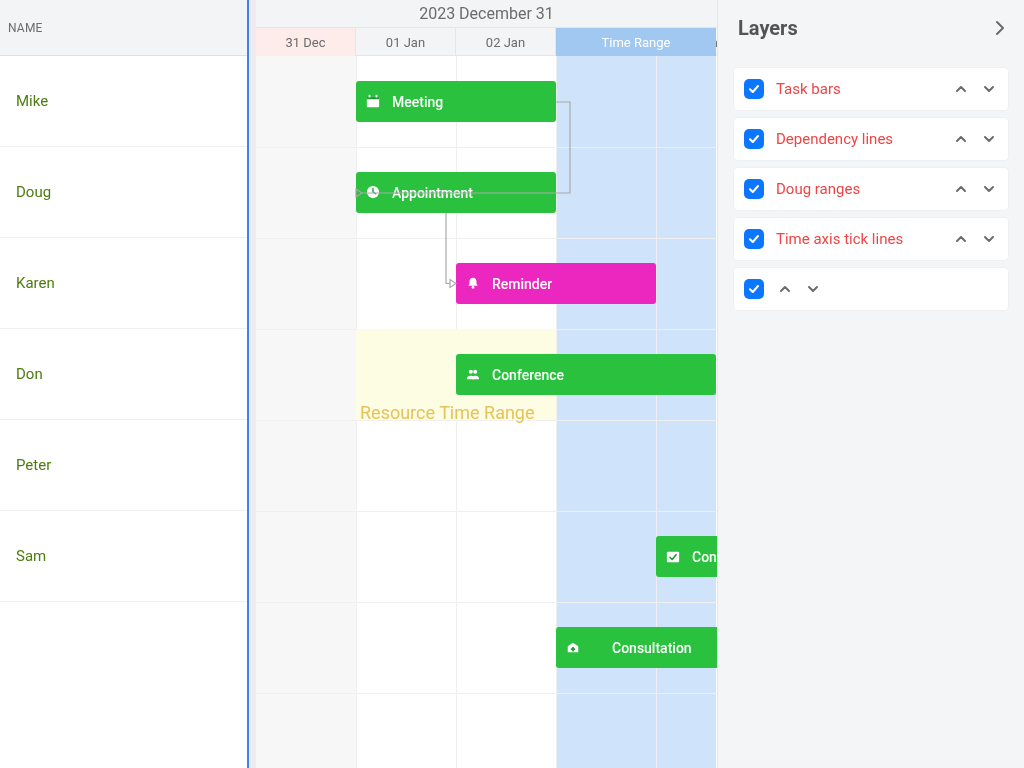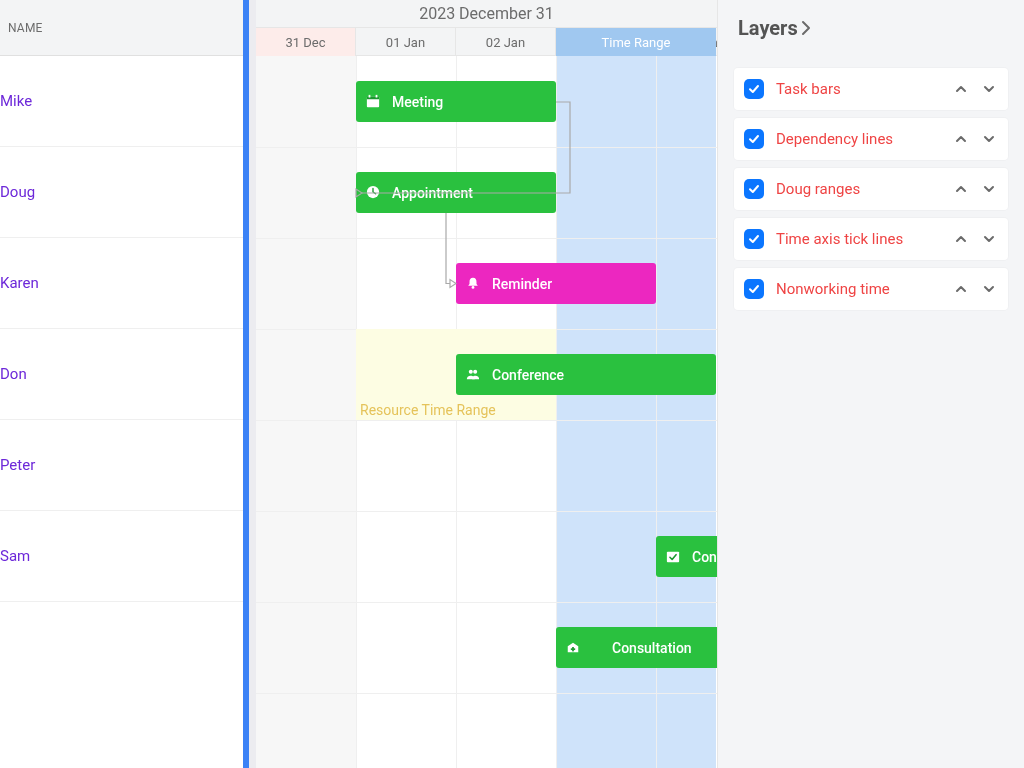--- a/index.html
+++ b/index.html
@@ -10,31 +10,31 @@
     overflow: hidden;
     background: #fff;
   }
   .app { display: flex; width: 1024px; height: 768px; }
   .gantt { position: relative; width: 717px; height: 768px; overflow: hidden; }
   .panel { width: 307px; height: 768px; border-left: 1px solid #e6e6e6; background: #f4f5f7; }
 
   
   .name-col {
     position: absolute; left: 0; top: 0; width: 249px; height: 768px;
-    border-right: 6px solid #3b82f6; z-index: 5; background: #fff;
+    border-right: 2px solid #3b82f6; z-index: 5; background: #fff;
   }
   .name-header {
     height: 56px; background: #f3f4f5; border-bottom: 1px solid #e0e0e0;
     display: flex; align-items: center; padding-left: 8px;
     font-size: 12px; letter-spacing: 0.2px; color: #6c6c6c; text-transform: uppercase;
   }
   .rows { position: absolute; left: 0; top: 56px; width: 100%; }
   .name-cell {
     height: 91px; border-bottom: 1px solid #efefef; display: flex; align-items: center;
-    padding-left: 0; font-size: 15px; color: #6d28d9; background: #fff;
+    padding-left: 16px; font-size: 15px; color: #4d7c0f; background: #fff;
   }
 
   
   .splitter {
     position: absolute; left: 249px; top: 0; width: 7px; height: 100%;
     background: #ececf0; z-index: 6; cursor: col-resize;
   }
 
   
   .tl-header {
@@ -73,41 +73,41 @@
   .tr-zone {
     position: absolute; top: 0; bottom: 0; background: #cfe3fa;
   }
   .row-line {
     position: absolute; left: 0; right: 0; height: 1px; background: #efefef;
   }
   .rtr {
     position: absolute; background: #fdfde3;
   }
   .rtr-label {
-    position: absolute; font-size: 14px; color: #e5c35a;
+    position: absolute; font-size: 18px; color: #e5c35a;
   }
 
   .task {
     position: absolute; height: 41px; border-radius: 3px;
     color: #fff; display: flex; align-items: center;
     padding: 8px 10px; font-size: 14px; font-weight: 500;
     overflow: hidden; white-space: nowrap;
   }
   .task.green { background: #2ac13f; }
   .task.magenta { background: #ec27c0; }
   .task .ico { width: 16px; height: 16px; margin-right: 10px; flex: 0 0 auto; }
   .task .ico svg { display: block; }
 
   .dep { position: absolute; }
   .dep path { stroke: #a9a9a9; fill: none; stroke-width: 1.2; }
   .dep-arrow { fill: #a9a9a9; }
 
   
   .panel-hdr {
-    height: 56px; display: flex; align-items: center; justify-content: flex-start;
+    height: 56px; display: flex; align-items: center; justify-content: space-between;
     padding: 0 16px 0 20px; font-size: 20px; font-weight: 700; color: #545454;
   }
   .panel-hdr .chev svg { display: block; }
   .layer-list { padding: 12px 16px 0 16px; display: flex; flex-direction: column; gap: 8px; }
   .layer-item {
     background: #fff; height: 42px; border-radius: 4px;
     display: flex; align-items: center; padding: 0 10px;
     box-shadow: 0 0 0 1px rgba(0,0,0,0.02);
   }
   .chk {
@@ -329,21 +329,20 @@
               </svg>
             </span>
           </span>
         </div>
         <div class="layer-item">
           <span class="chk">
             <svg width="12" height="12" viewBox="0 0 12 12">
               <path d="M2 6.2 L4.8 9 L10 3" stroke="#fff" stroke-width="2" fill="none" stroke-linecap="round" stroke-linejoin="round"></path>
             </svg>
           </span>
-          <span class="layer-label">Nonworking time</span>
           <span class="layer-ctrls">
             <span class="btn">
               <svg width="14" height="14" viewBox="0 0 14 14">
                 <path d="M3 9 L7 5 L11 9" stroke="#6b6b6b" stroke-width="2" fill="none" stroke-linecap="round" stroke-linejoin="round"></path>
               </svg>
             </span>
             <span class="btn">
               <svg width="14" height="14" viewBox="0 0 14 14">
                 <path d="M3 5 L7 9 L11 5" stroke="#6b6b6b" stroke-width="2" fill="none" stroke-linecap="round" stroke-linejoin="round"></path>
               </svg>

